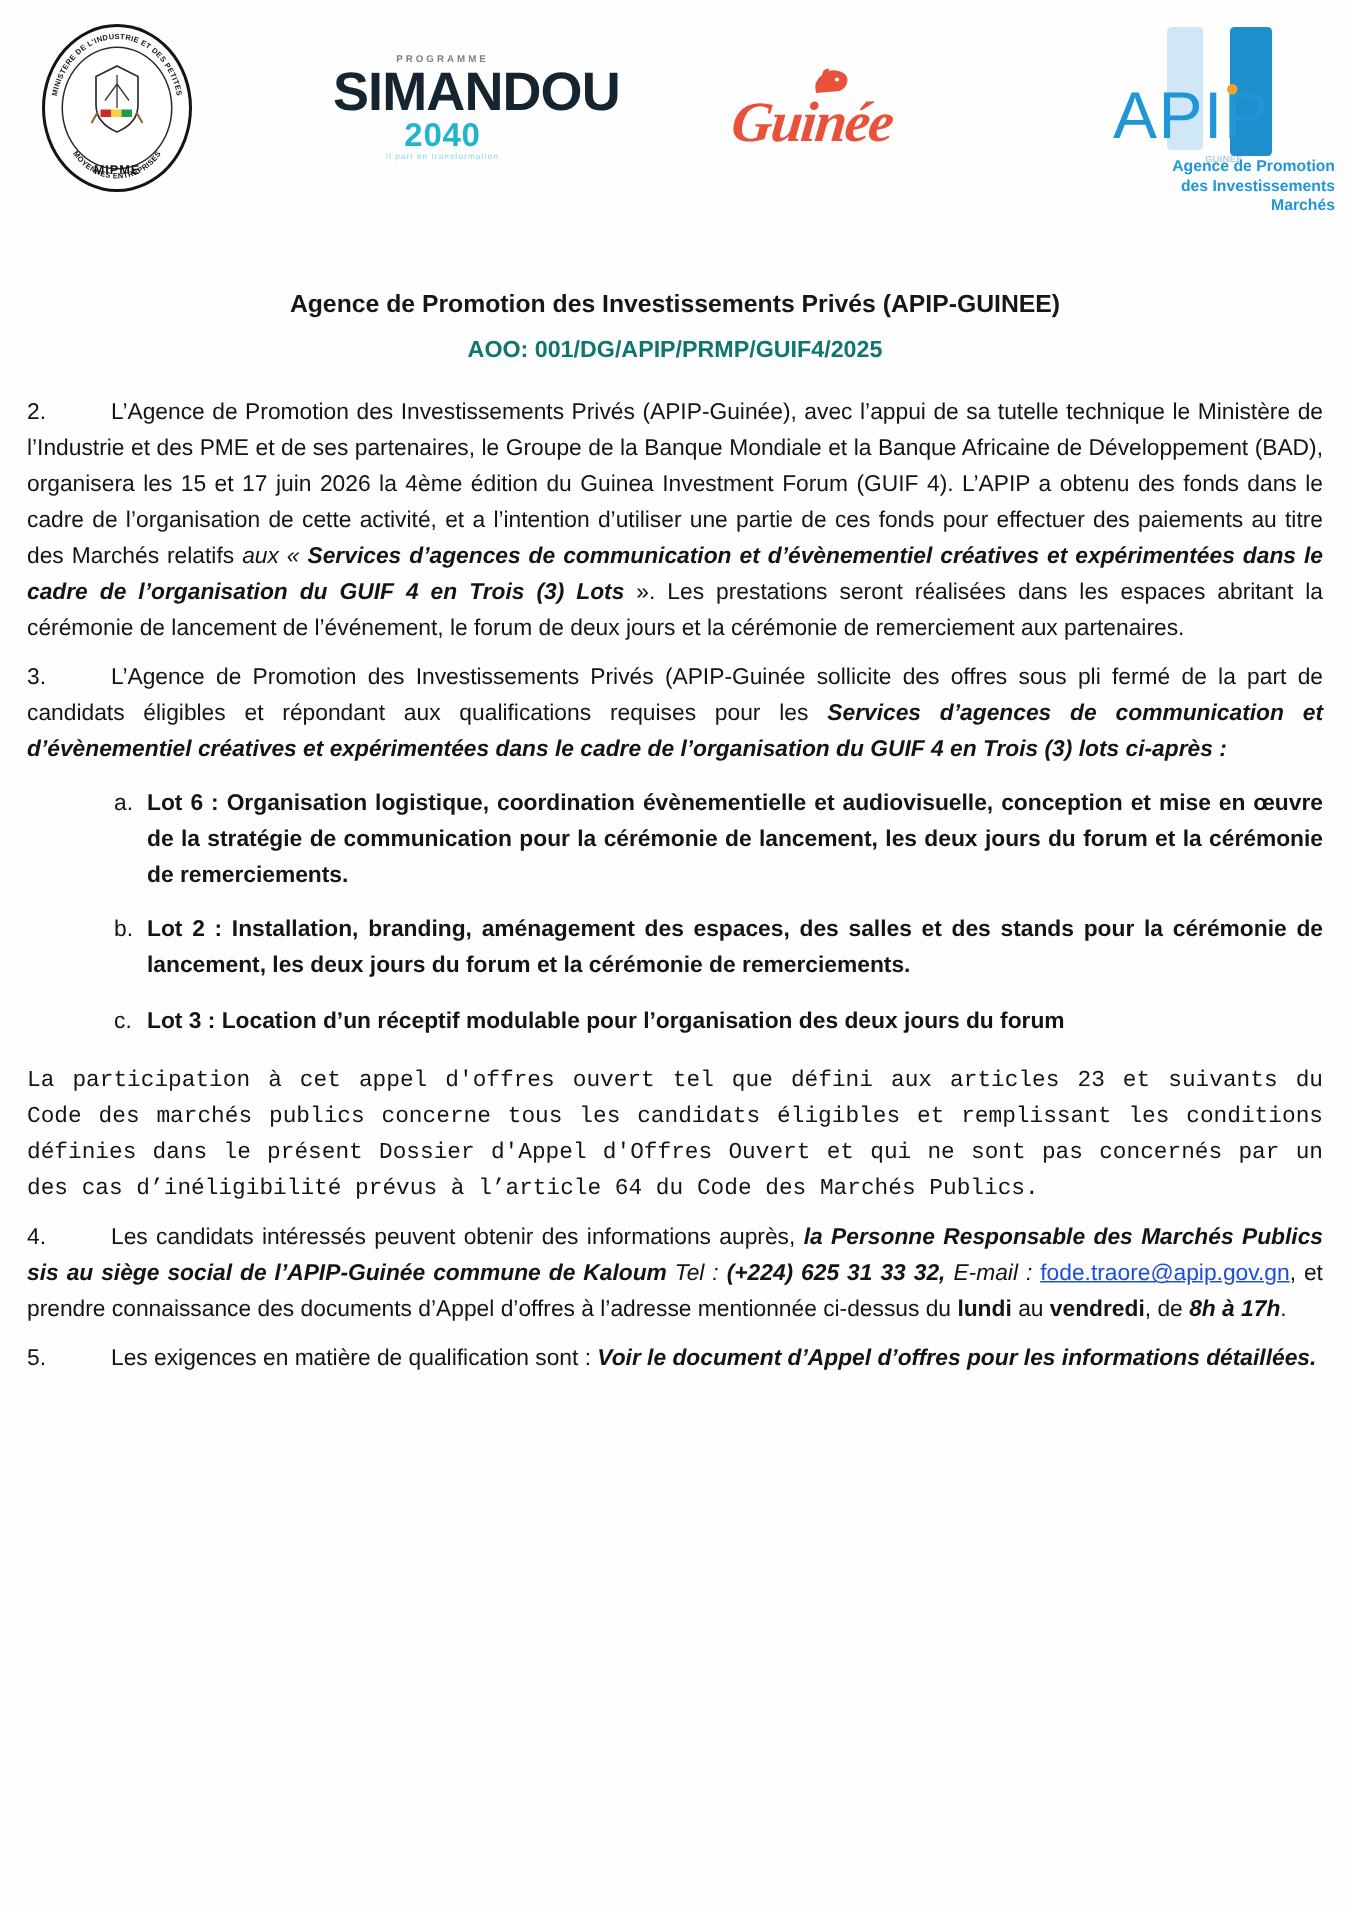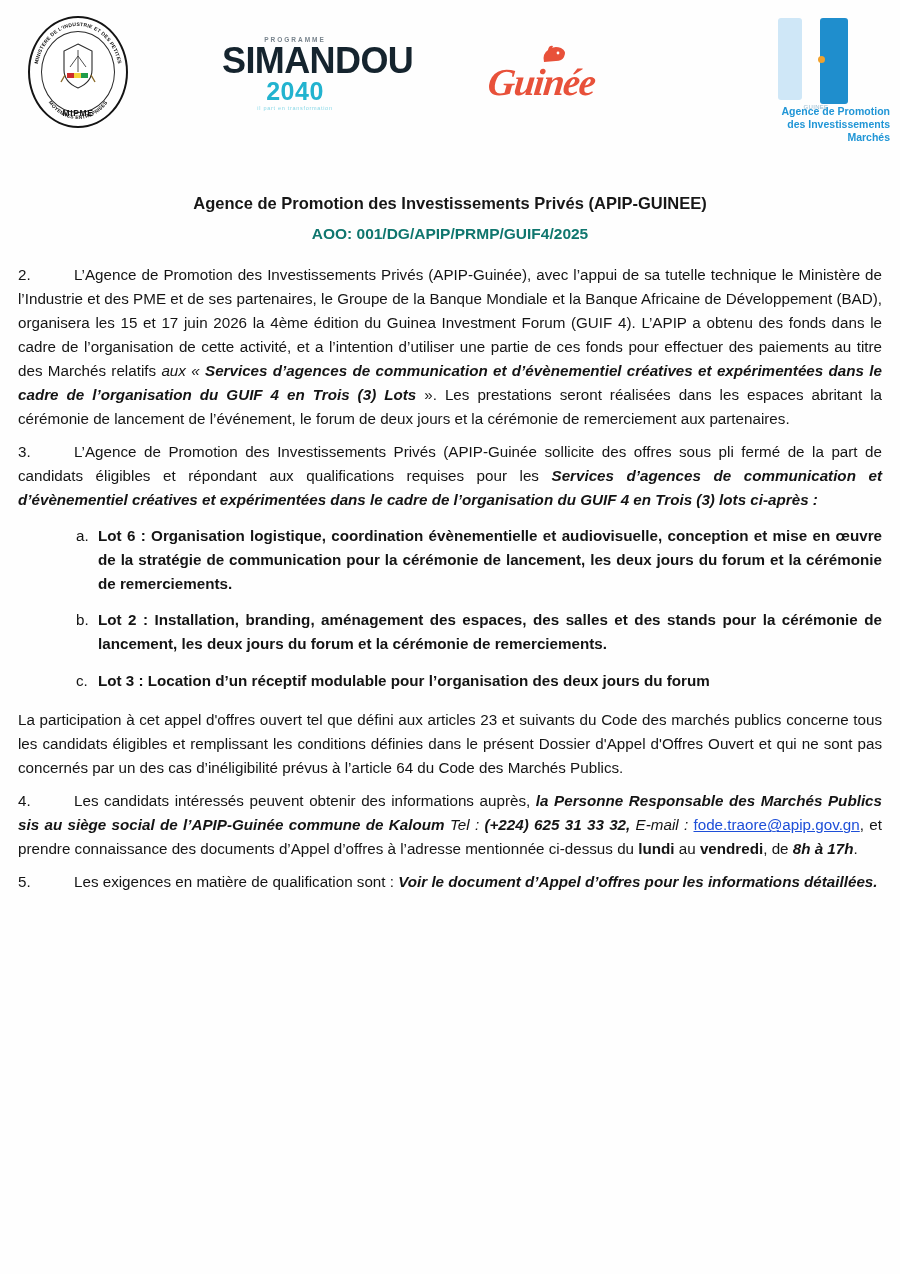--- a/index.html
+++ b/index.html
@@ -108,21 +108,21 @@
   }
   .sim-main {
     font-size: 36px;
     font-weight: bold;
     letter-spacing: -0.6px;
     color: #15242e;
     line-height: 0.96;
     font-family: "Liberation Sans", sans-serif;
   }
   .sim-year {
-    font-size: 25px;
+    font-size: 22px;
     font-weight: bold;
     letter-spacing: 0.5px;
     color: #22b3cf;
     line-height: 1.0;
   }
   .sim-tag {
     font-size: 5.5px;
     letter-spacing: 0.7px;
     color: #3fc0d8;
     opacity: 0.62;
@@ -298,20 +298,21 @@
     left: 58px;
     font-weight: normal;
   }
   .lot-wrap {
     padding-left: 42px;
   }
   .lot-body { display: block; }
 
   .tail-para {
     margin-top: 16px;
+    font-family: Liberation Mono, monospace;
   }
 </style>
 </head>
 <body>
 
 <div class="page">
 
   <div class="logo-bar">
 
     <div class="seal">
@@ -352,20 +353,21 @@
         <path d="M6 18 Q4 10 10 6 Q16 1 23 4 Q29 7 26 13 Q24 17 18 17 Z" fill="#e8513a"></path>
         <path d="M10 6 Q11 1 15 2 Q14 5 12 7 Z" fill="#e8513a"></path>
         <circle cx="20" cy="9" r="1.4" fill="#ffffff"></circle>
       </svg>
       <div class="guinee-word">Guinée</div>
     </div>
 
     <div class="apip">
       <div class="apip-bar-light"></div>
       <div class="apip-bar-dark"></div>
+      <div class="apip-word">APIP</div>
       <div class="apip-dot"></div>
       <div class="apip-sub">GUINEE</div>
       <div class="apip-caption">
         <span>Agence de Promotion</span><br>
         <span>des Investissements Marchés</span>
       </div>
     </div>
   </div>
 
   <div class="titles">

